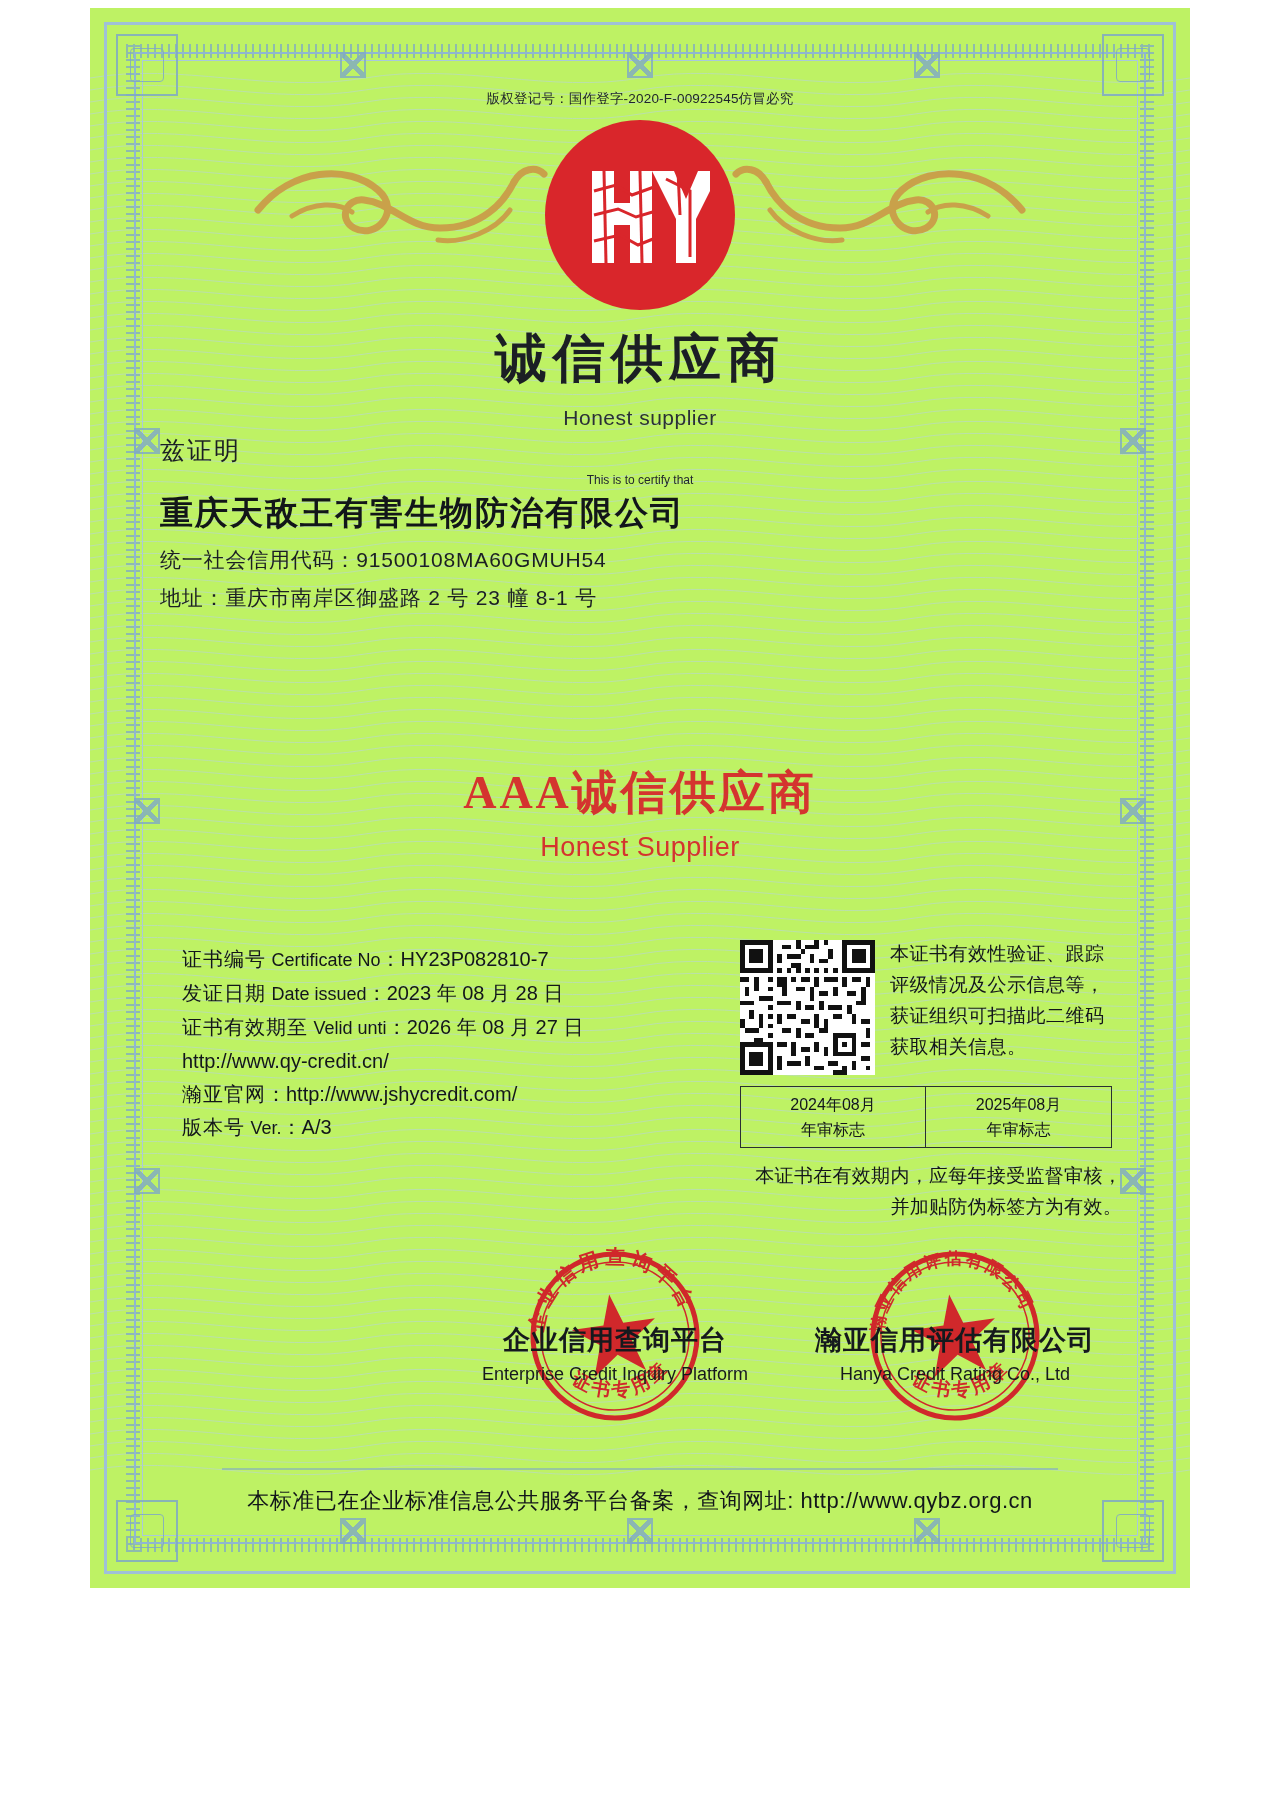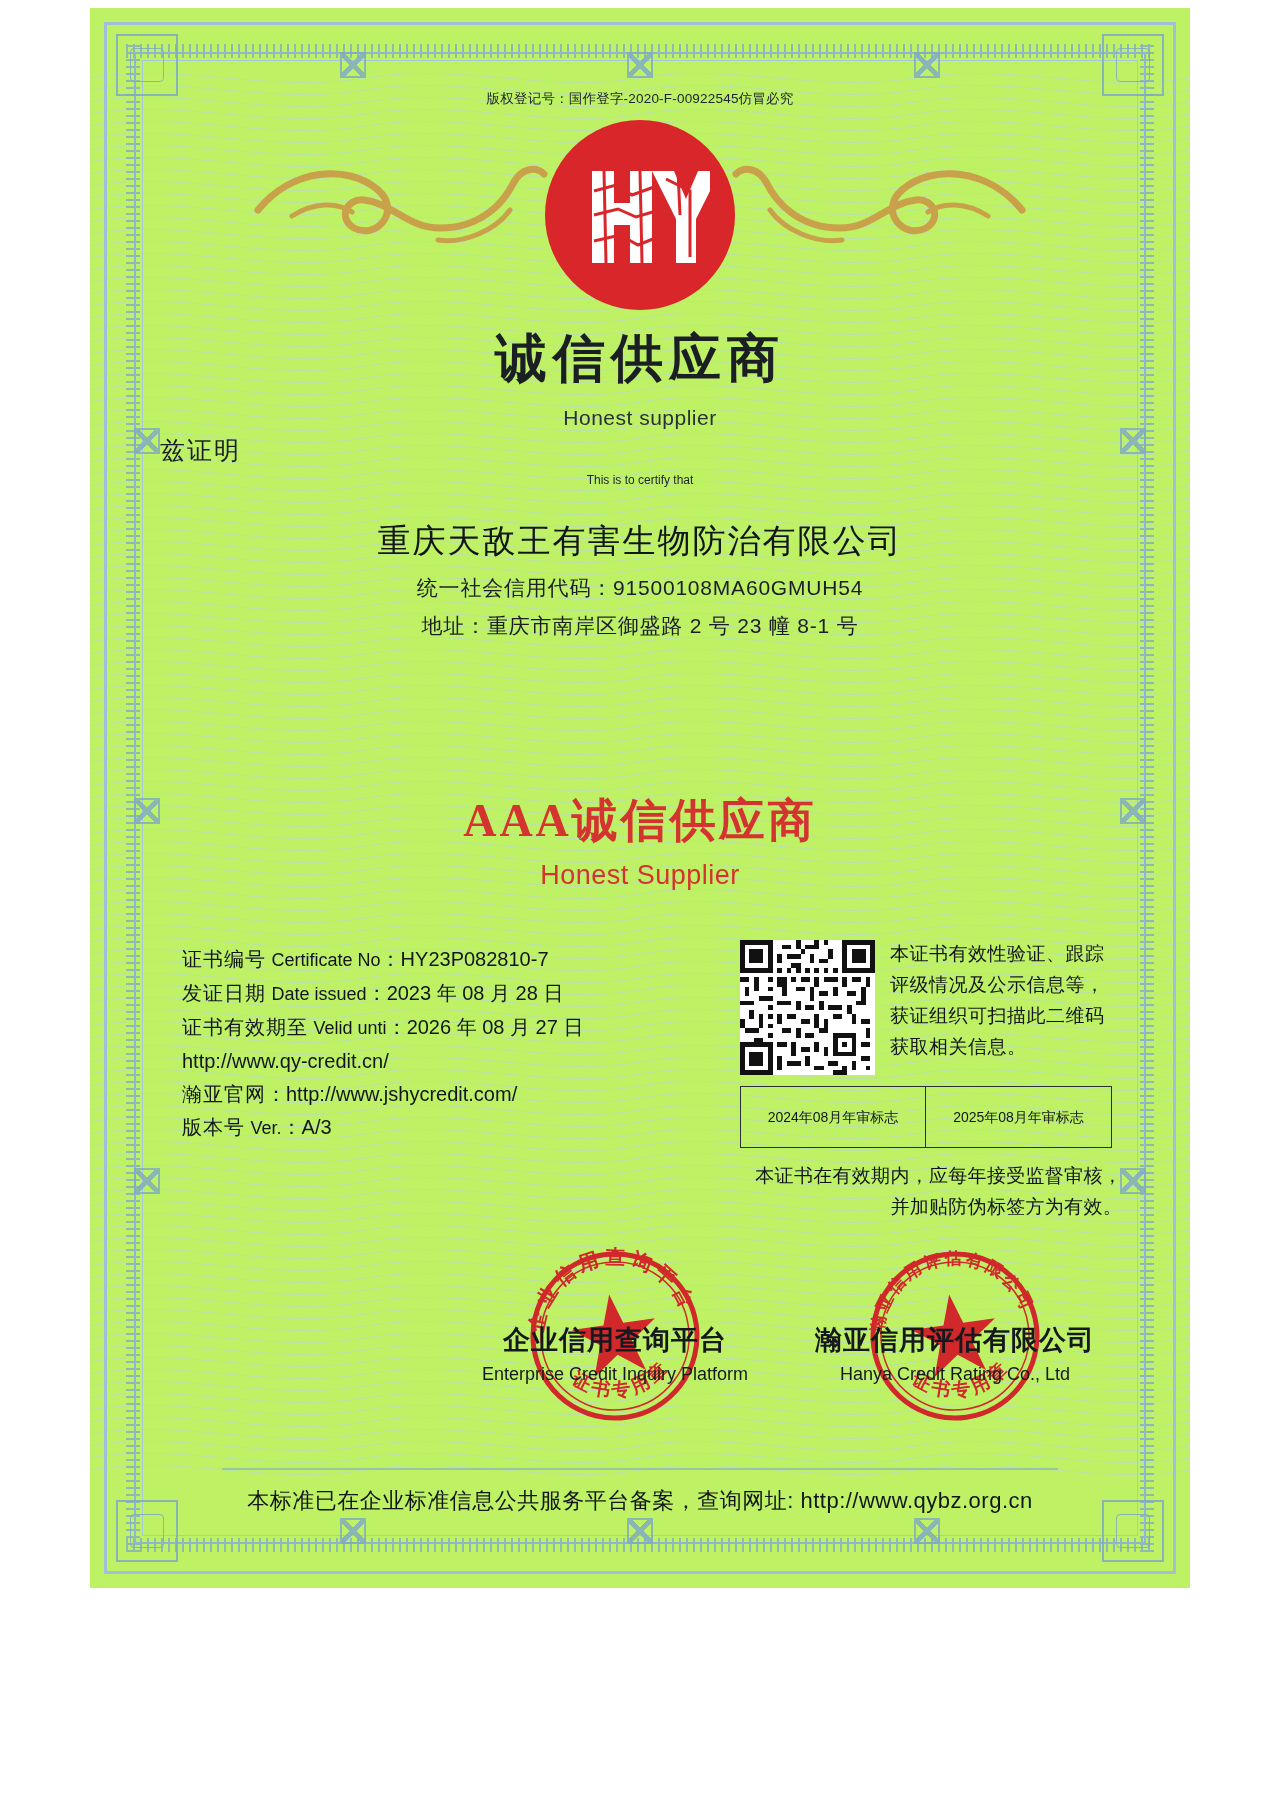--- a/index.html
+++ b/index.html
@@ -163,30 +163,29 @@
     letter-spacing: 2px;
   }
   .certify-en {
     text-align: center;
     font-size: 12px;
     color: #22282e;
     margin-top: 6px;
   }
 
   .company-name {
-    text-align: center;
+    text-align: left;
     font-size: 33px;
-    font-weight: 400;
+    font-weight: 700;
     color: #121619;
-    margin-top: 32px;
+    margin-top: 4px;
     letter-spacing: 2px;
   }
   .company-credit,
   .company-address {
-    text-align: center;
     font-size: 21px;
     color: #1b1f24;
     margin-top: 10px;
     letter-spacing: .8px;
   }
 
   .award-cn {
     text-align: center;
     font-family: "Liberation Serif", serif;
     font-size: 46px;
@@ -244,23 +243,24 @@
     top: 1078px;
     display: flex;
     gap: 0;
   }
   .stamp-box {
     width: 186px;
     height: 62px;
     border: 1.5px solid #2a2f33;
     box-sizing: border-box;
     display: flex;
+    flex-direction: column;
     align-items: center;
     justify-content: center;
-    font-size: 14px;
+    font-size: 16px;
     color: #12161a;
     line-height: 25px;
   }
   .stamp-box + .stamp-box { border-left: none; }
 
   .annual-note {
     position: absolute;
     left: 650px;
     top: 1152px;
     width: 382px;

